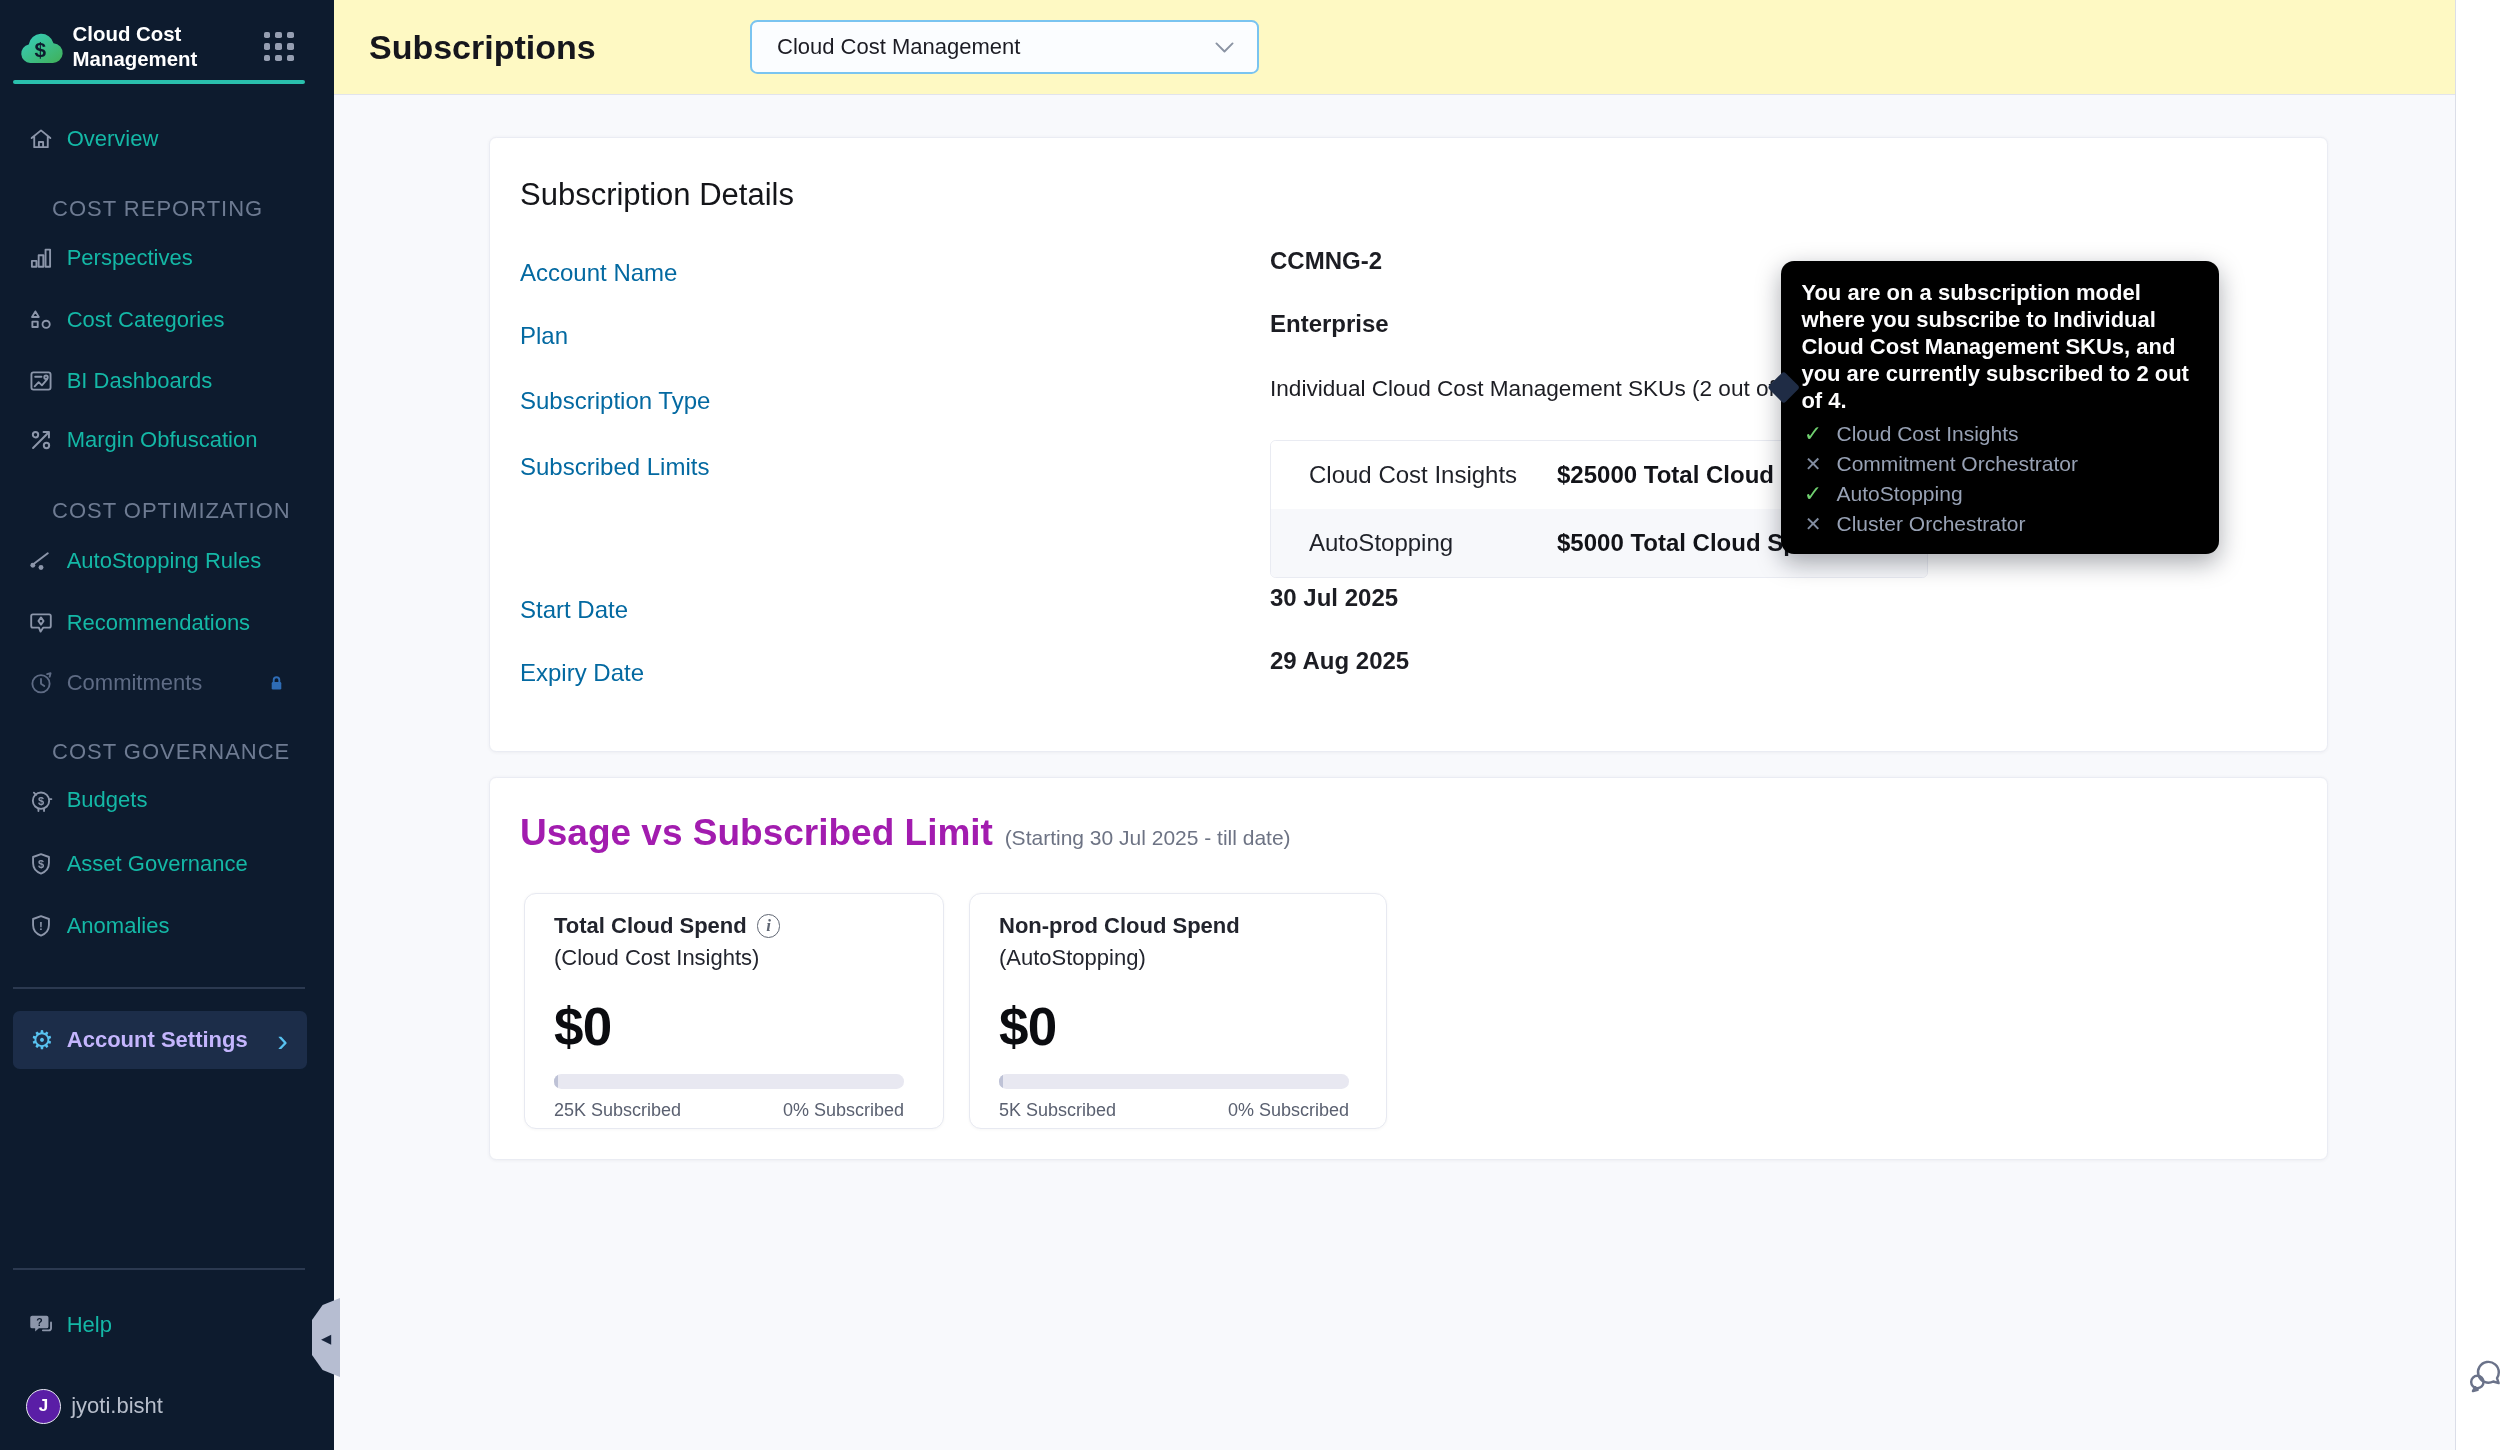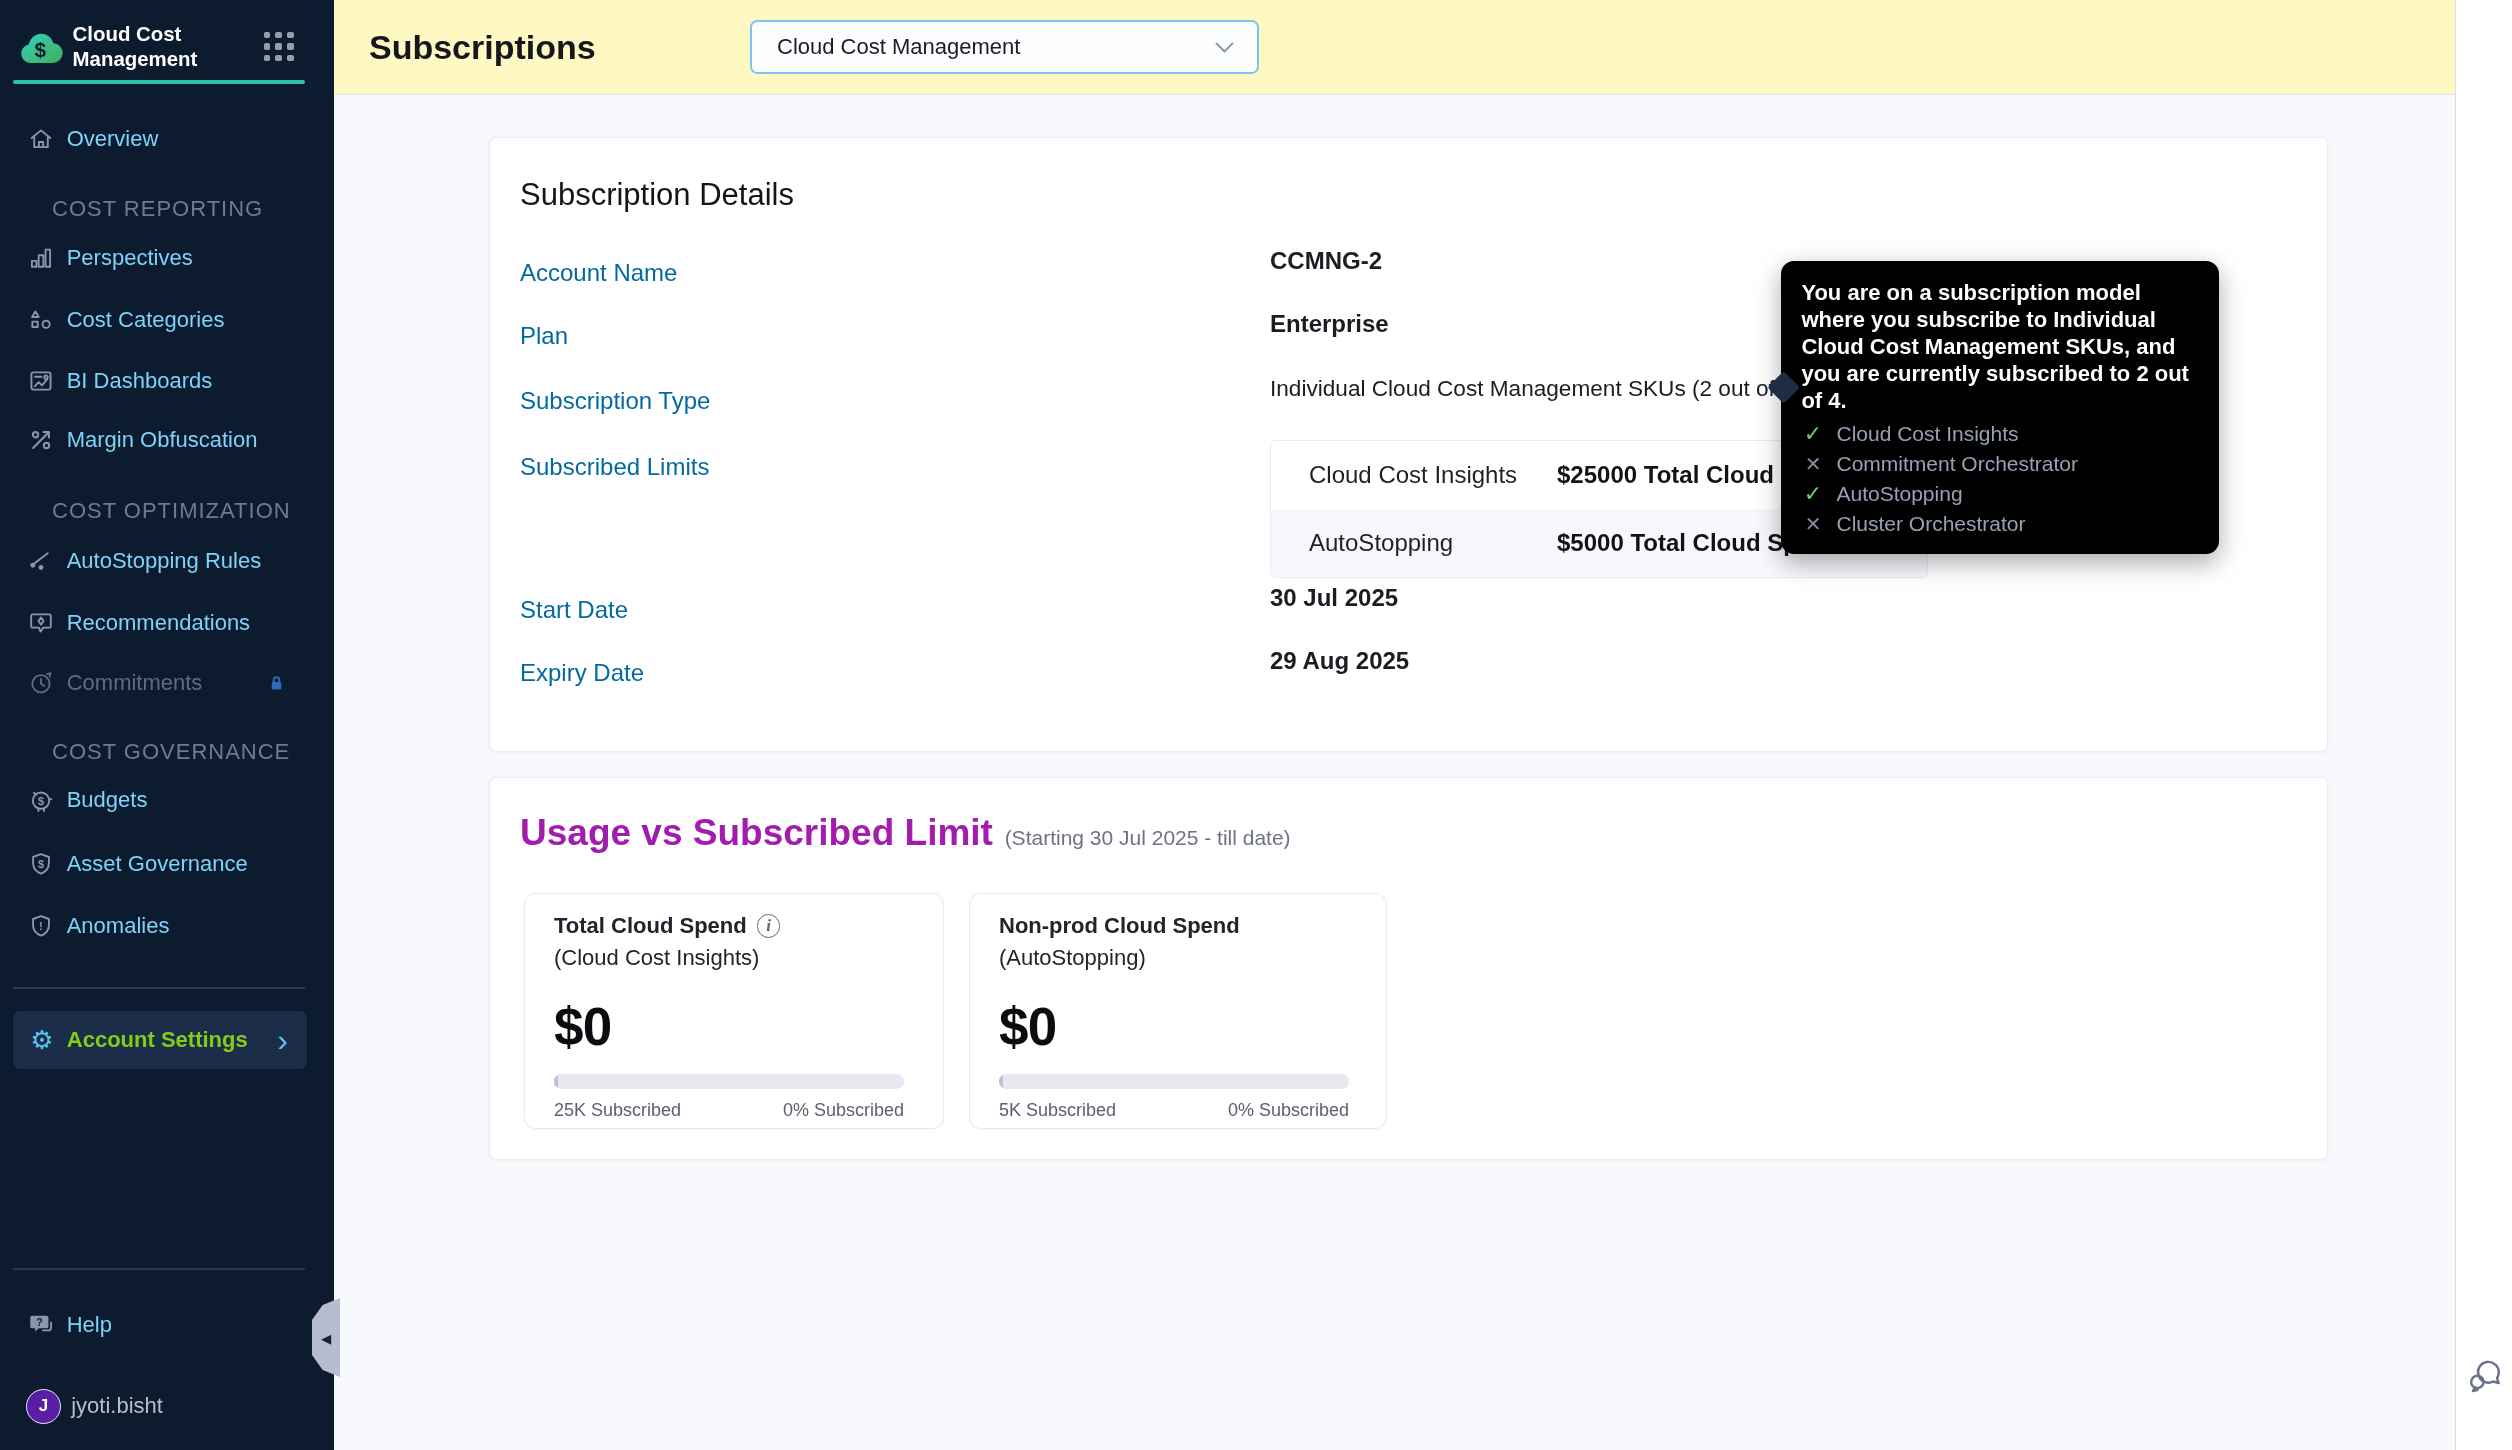--- a/index.html
+++ b/index.html
@@ -11,32 +11,32 @@
   .logo-row { position:absolute; left:14.6px; top:17.5px; width:292px; height:61px; }
   .logo-ic { position:absolute; left:1.5px; top:7.3px; width:50px; height:39px; }
   .logo-title { position:absolute; left:58px; top:4.4px; width:164px; color:#fff; font-size:20.4px; font-weight:700; line-height:25px; }
   .grid-ic { position:absolute; left:248px; top:13px; width:32px; height:32px; display:grid; grid-template-columns:repeat(3,6.6px); grid-template-rows:repeat(3,6.6px); gap:5.1px; align-content:center; justify-content:center; }
   .grid-ic span { width:6.6px; height:6.6px; border-radius:1.8px; background:#959EB1; }
   .brand-bar { position:absolute; left:13px; top:80px; width:292px; height:3.6px; border-radius:2.2px; background:#2AC0AD; }
 
   .nav-row { position:absolute; left:0; width:334px; height:47px; display:flex; align-items:center; cursor:pointer; }
   .nav-ic { width:29px; height:29px; margin-left:26px; color:#8C96AA; display:flex; align-items:center; justify-content:center; flex:none; }
   .nav-ic svg { width:28px; height:28px; }
-  .nav-label { margin-left:11.7px; font-size:22px; color:#7dd3fc; white-space:nowrap; }
+  .nav-label { margin-left:11.7px; font-size:22px; color:#14b8a6; white-space:nowrap; }
   .nav-row.dimmed .nav-label { color:#5E6B84; }
   .nav-row.dimmed .nav-ic { color:#5E6B84; }
   .lock-ic { position:absolute; right:45px; top:50%; transform:translateY(-50%); width:25px; height:25px; color:#2E6CB5; }
   .lock-ic svg { width:25px; height:25px; }
   .sec-heading { position:absolute; left:52px; height:20.4px; font-size:22px; letter-spacing:1px; color:#6E7B92; font-weight:500; line-height:20.4px; white-space:nowrap; }
 
   .side-divider { position:absolute; left:13px; width:292px; height:1.5px; background:#2B3950; }
 
   .account-settings { position:absolute; left:13px; top:1011px; width:294px; height:58px; background:#1C2D49; border-radius:6.6px; display:flex; align-items:center; cursor:pointer; }
   .account-settings .gear { margin-left:13px; font-size:26px; color:#58C2F0; width:32px; text-align:center; }
-  .account-settings .as-label { margin-left:8.8px; font-size:22px; font-weight:700; color:#84cc16; }
+  .account-settings .as-label { margin-left:8.8px; font-size:22px; font-weight:700; color:#c4b5fd; }
   .account-settings .chev { position:absolute; right:19px; font-size:32px; color:#58C2F0; line-height:22px; }
 
   .help-row { position:absolute; left:0; top:1301px; width:334px; height:47px; display:flex; align-items:center; cursor:pointer; }
   .user-row { position:absolute; left:0; top:1384px; width:334px; height:44px; display:flex; align-items:center; cursor:pointer; }
   .avatar { margin-left:26px; width:35px; height:35px; border-radius:50%; background:#5A1EA6; border:1.8px solid #E6E9F0; color:#fff; font-size:17px; font-weight:700; display:flex; align-items:center; justify-content:center; flex:none; }
   .user-name { margin-left:10.2px; font-size:22px; color:#B7BECB; }
 
   .collapse-tab { position:absolute; left:312px; top:1298px; width:28px; height:79px; background:#B6BDD1; clip-path:polygon(100% 0,100% 100%,38% 91%,0 72%,0 28%,38% 9%); z-index:6; display:flex; align-items:center; justify-content:center; color:#16233A; font-size:20.4px; cursor:pointer; }
 
   

